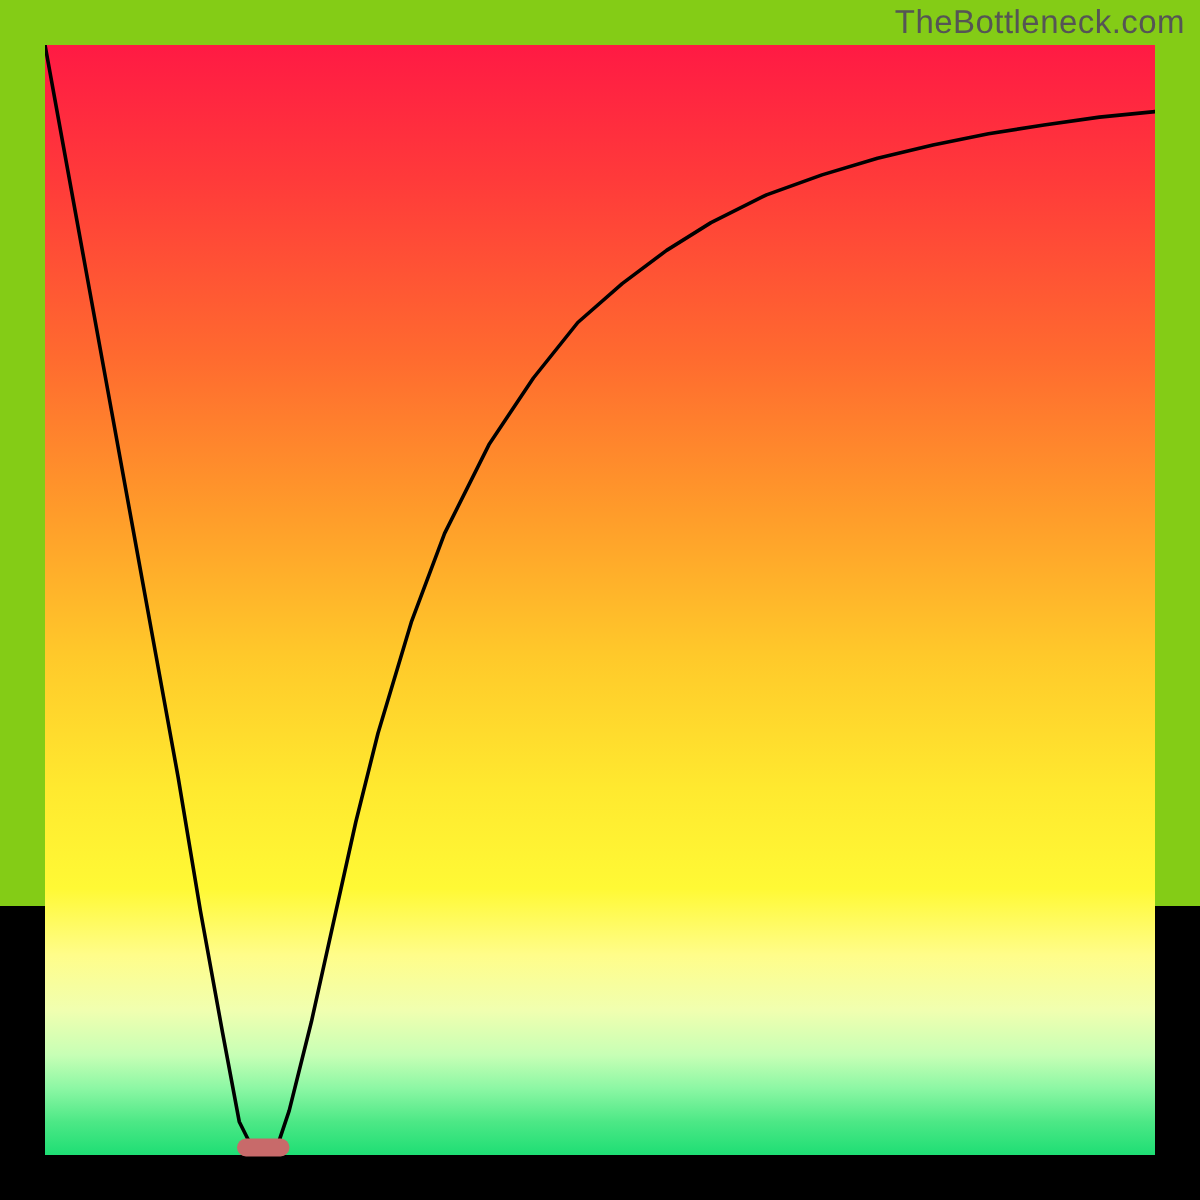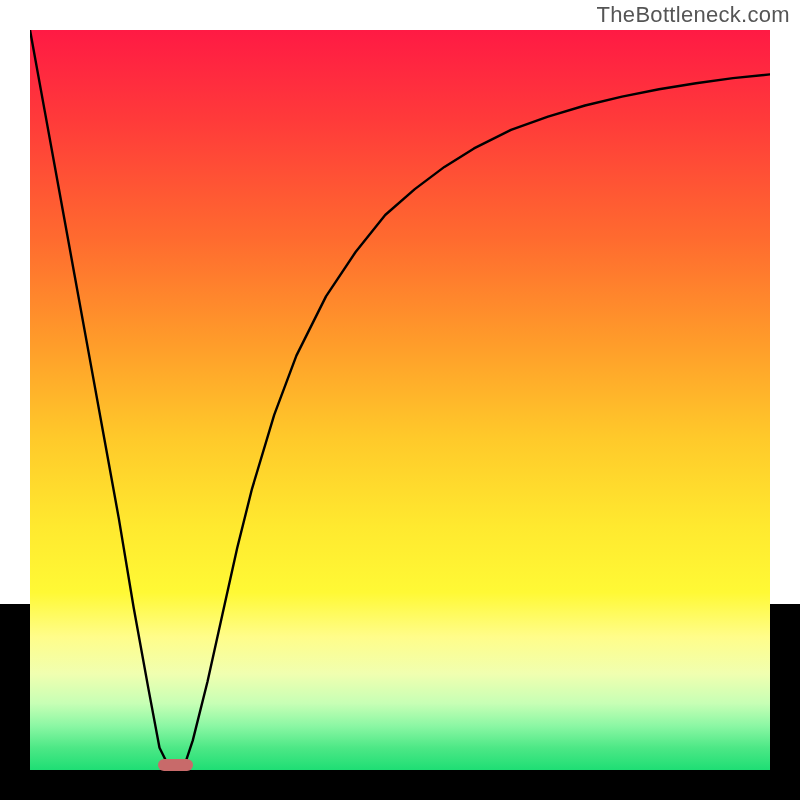--- a/index.html
+++ b/index.html
@@ -8,21 +8,21 @@
     width: 800px;
     height: 800px;
     background: #000;
     overflow: hidden;
     font-family: Arial, Helvetica, sans-serif;
   }
   .frame {
     position: relative;
     width: 800px;
     height: 604px;
-    background: #ffffff;
+    background: #84cc16;
   }
   .plot-area {
     position: absolute;
     left: 30px;
     top: 30px;
     width: 740px;
     height: 740px;
     background: linear-gradient(
       to bottom,
       #ff1a44 0%,

